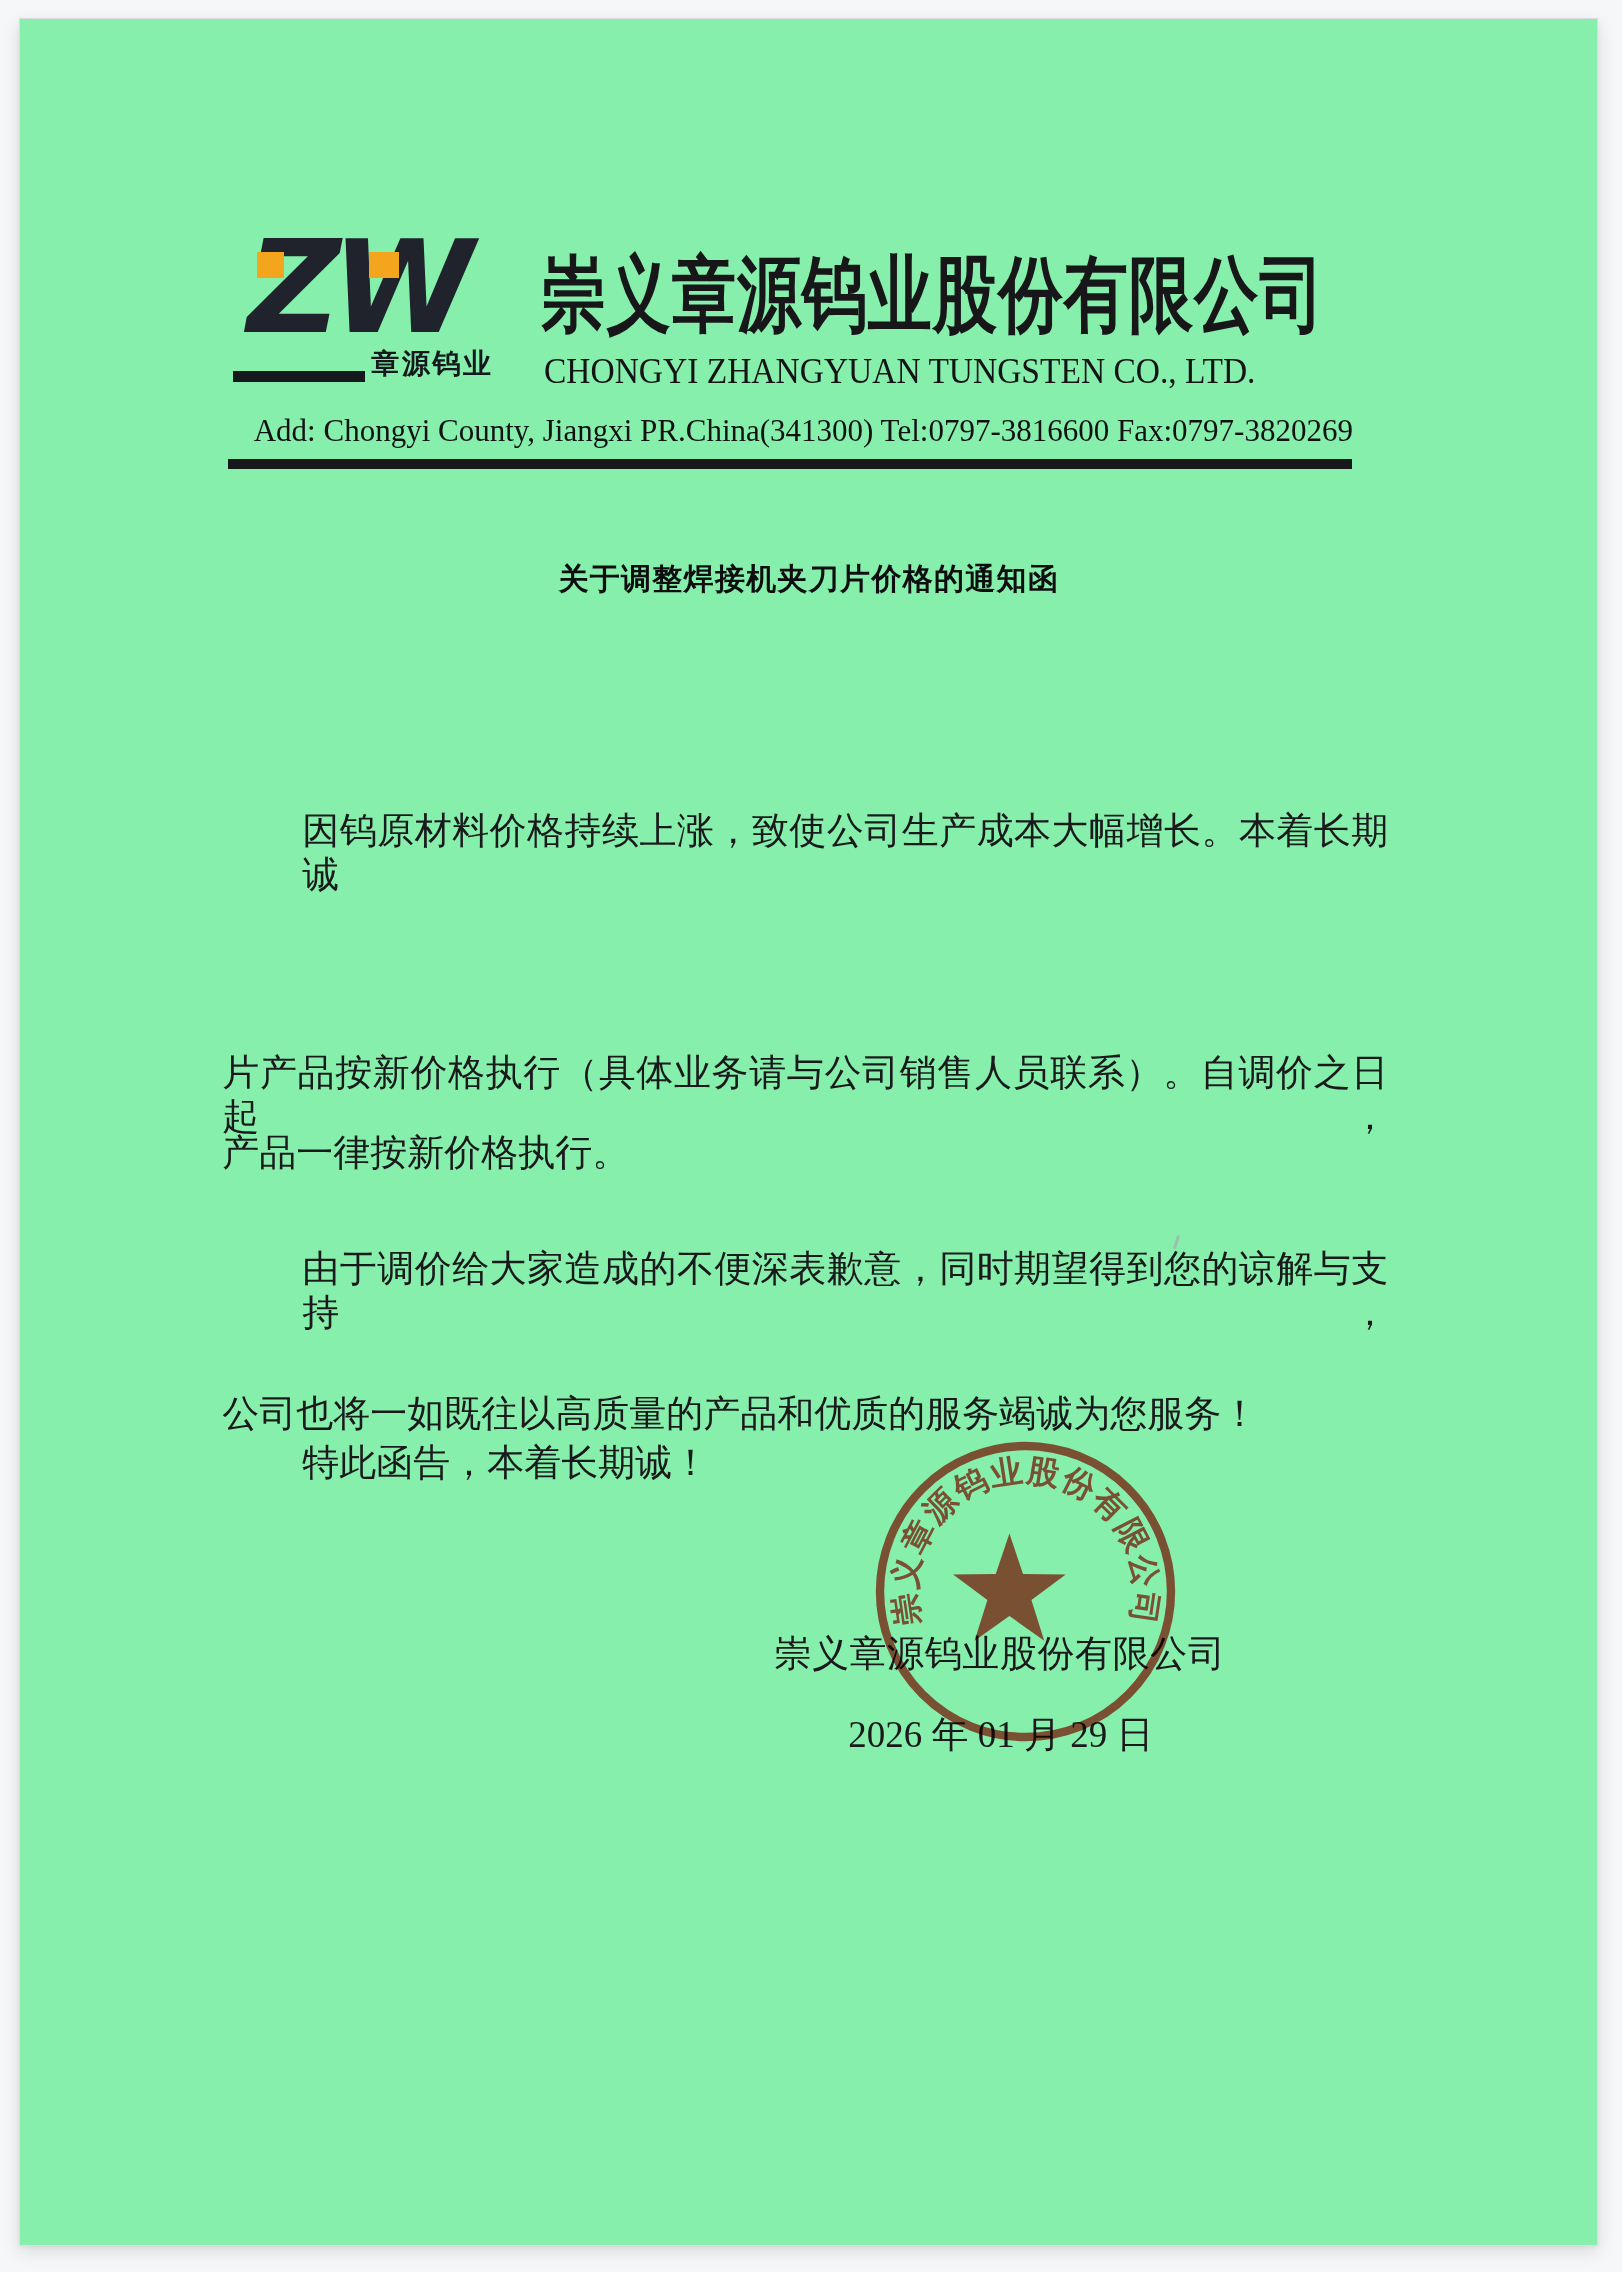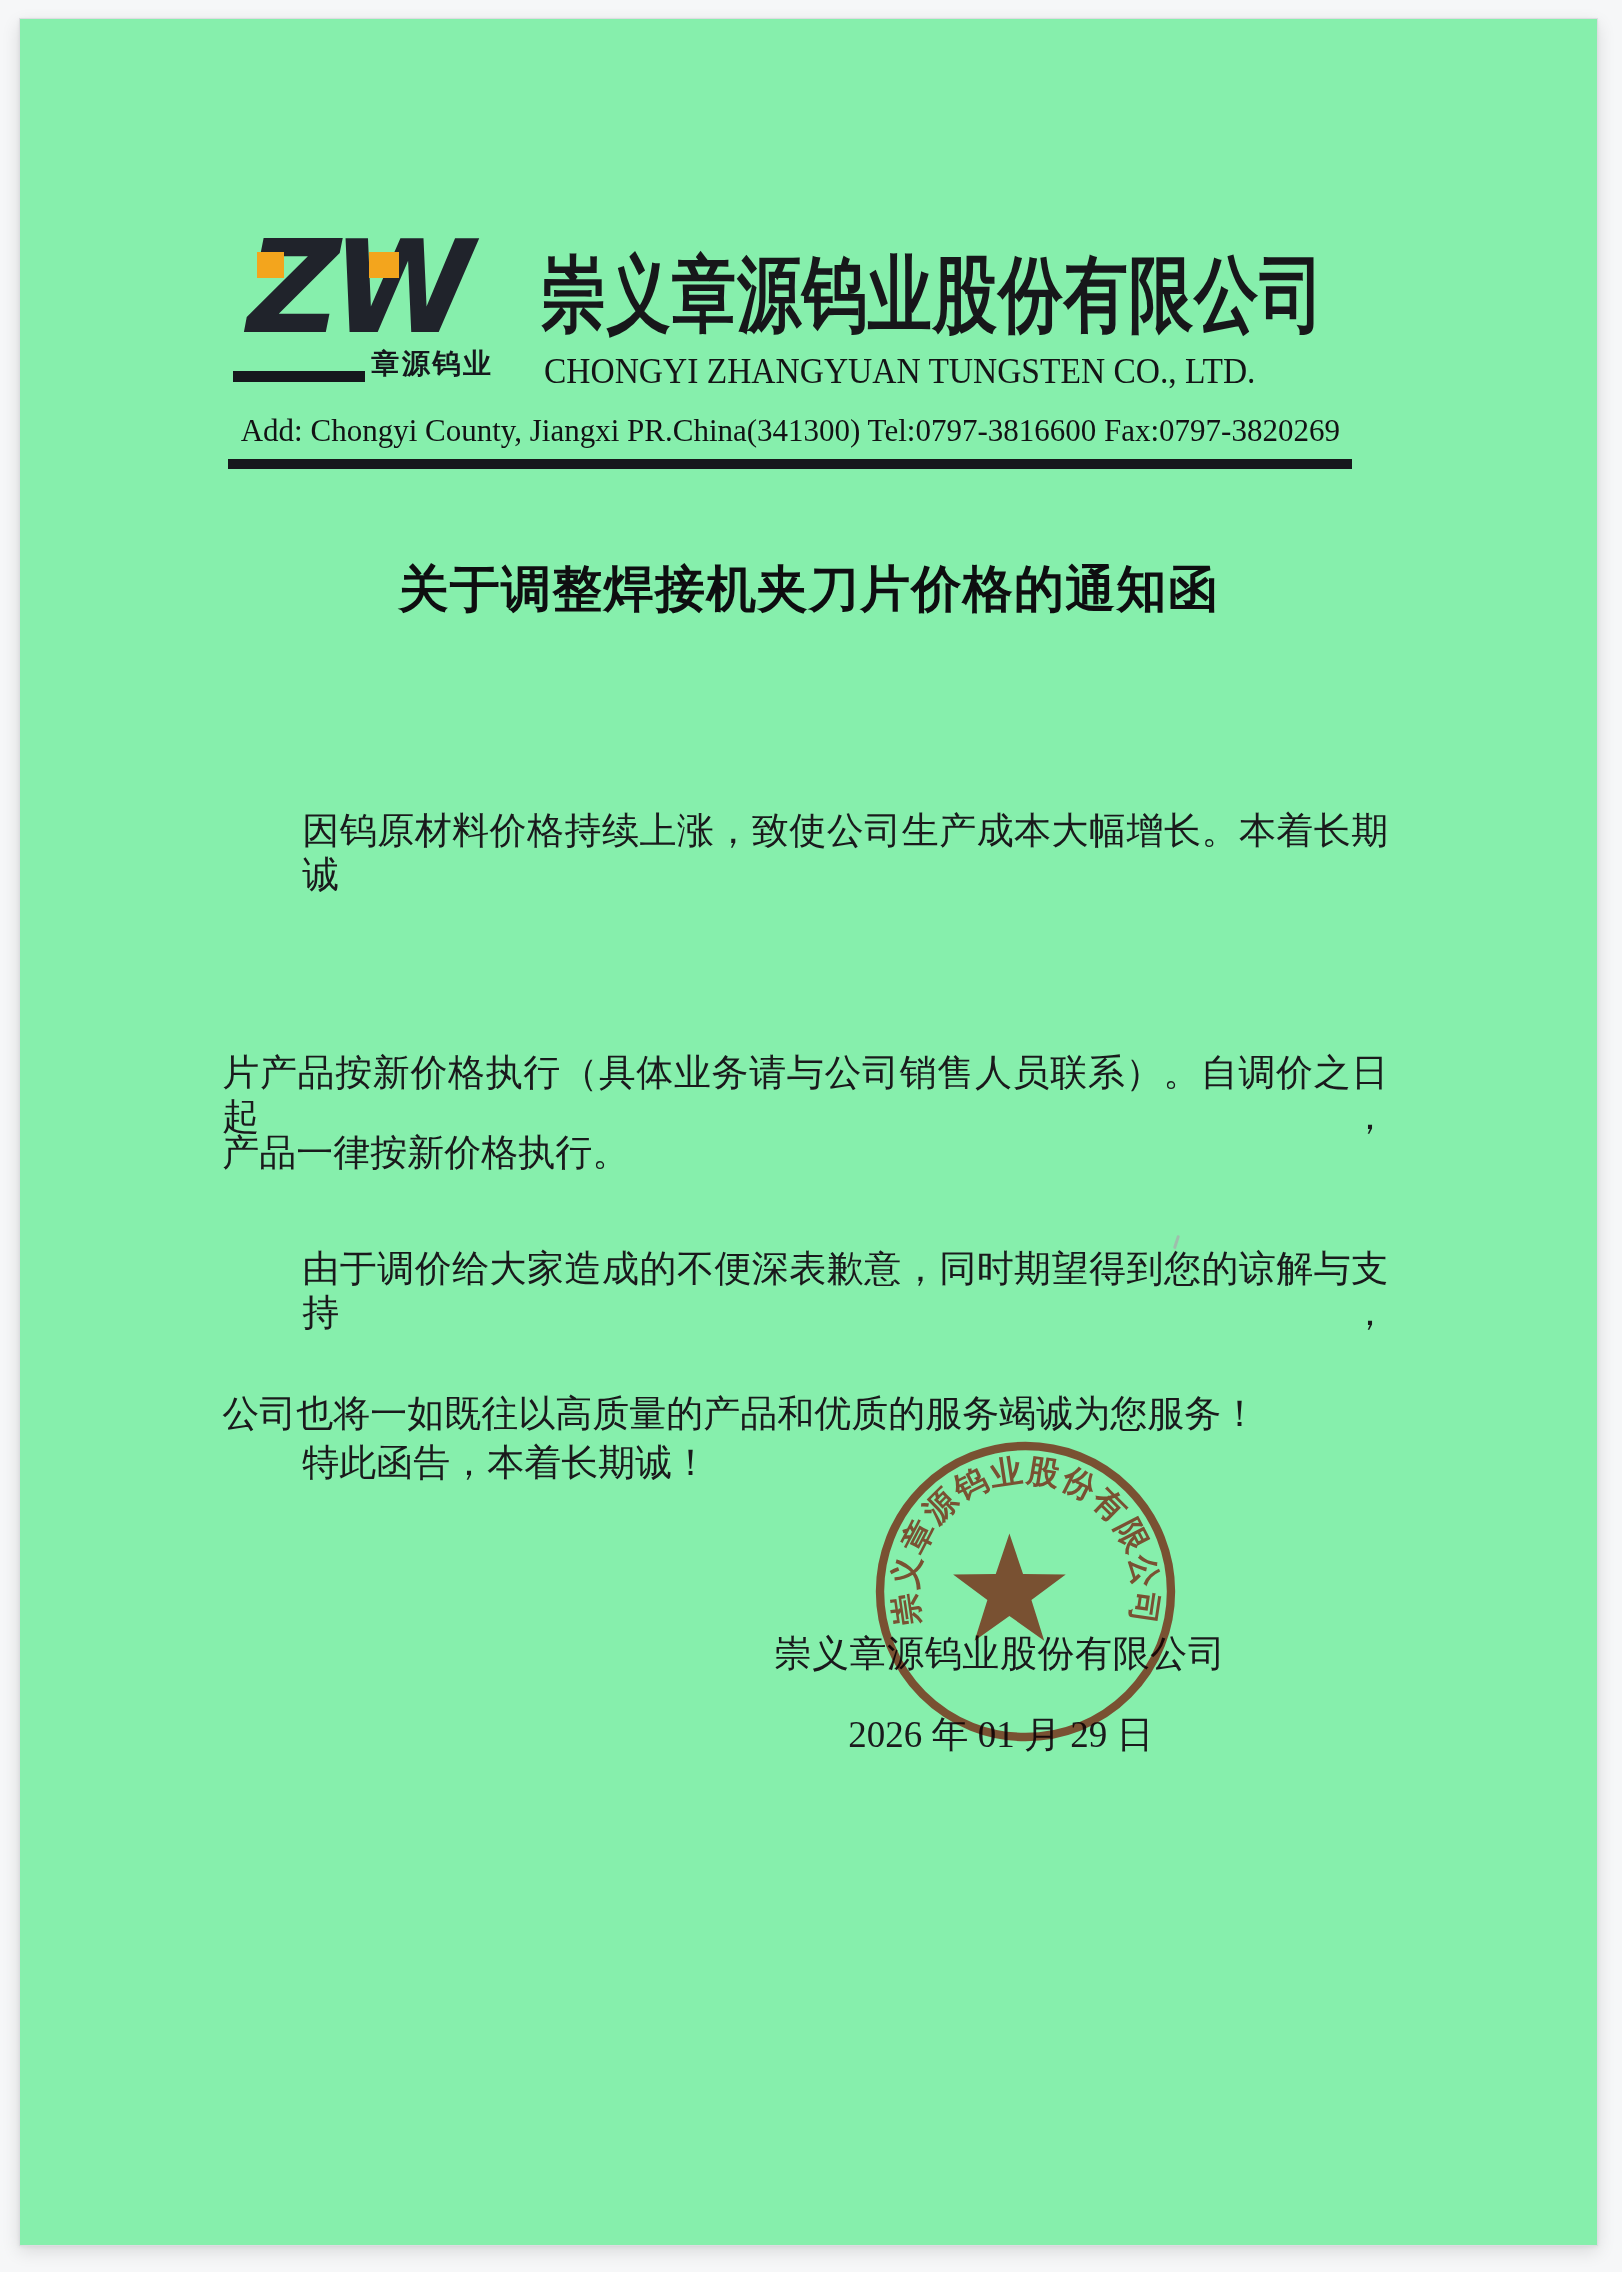--- a/index.html
+++ b/index.html
@@ -35,29 +35,29 @@
     position:absolute;left:521px;top:232px;
     font-size:64px;line-height:1.06;letter-spacing:1.3px;font-weight:600;color:#17171a;
     transform:scaleY(1.30);transform-origin:left top;white-space:nowrap;
   }
   .company-en{
     position:absolute;left:524px;top:333px;
     font-size:36px;line-height:1.1;color:#141416;white-space:nowrap;
     transform:scaleX(.93);transform-origin:left top;
   }
   .address-line{
-    position:absolute;left:208px;top:393px;width:1124px;
+    position:absolute;left:221px;top:393px;width:1124px;
     font-size:31px;line-height:1.2;color:#121214;text-align:center;white-space:nowrap;
   }
   .header-rule{position:absolute;left:208px;top:440px;width:1124px;height:9.7px;background:#17181c;}
   
   .doc-title{
     position:absolute;left:0;top:543px;width:100%;text-align:center;
     font-family:"DejaVu Sans","Liberation Sans",sans-serif;
-    font-weight:700;font-size:50px;line-height:1.1;letter-spacing:1.3px;color:#0e0e10;
+    font-weight:700;font-size:30px;line-height:1.1;letter-spacing:1.3px;color:#0e0e10;
   }
   .bodyline{
     position:absolute;left:202px;width:1166px;
     font-size:37px;line-height:1.18;color:#1a1a1c;white-space:nowrap;
   }
   .wrapline{white-space:normal;}
   .justify{text-align:justify;text-align-last:justify;}
   .indent{padding-left:80px;box-sizing:border-box;}
   .sig-company{
     position:absolute;left:754px;top:1614px;

